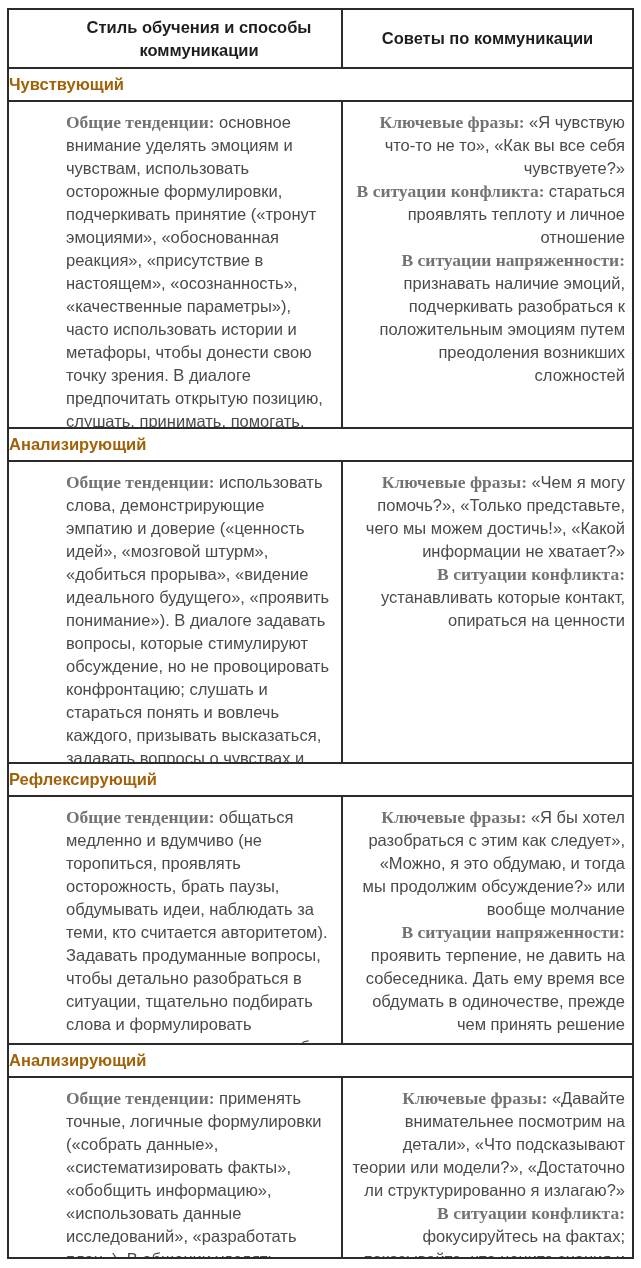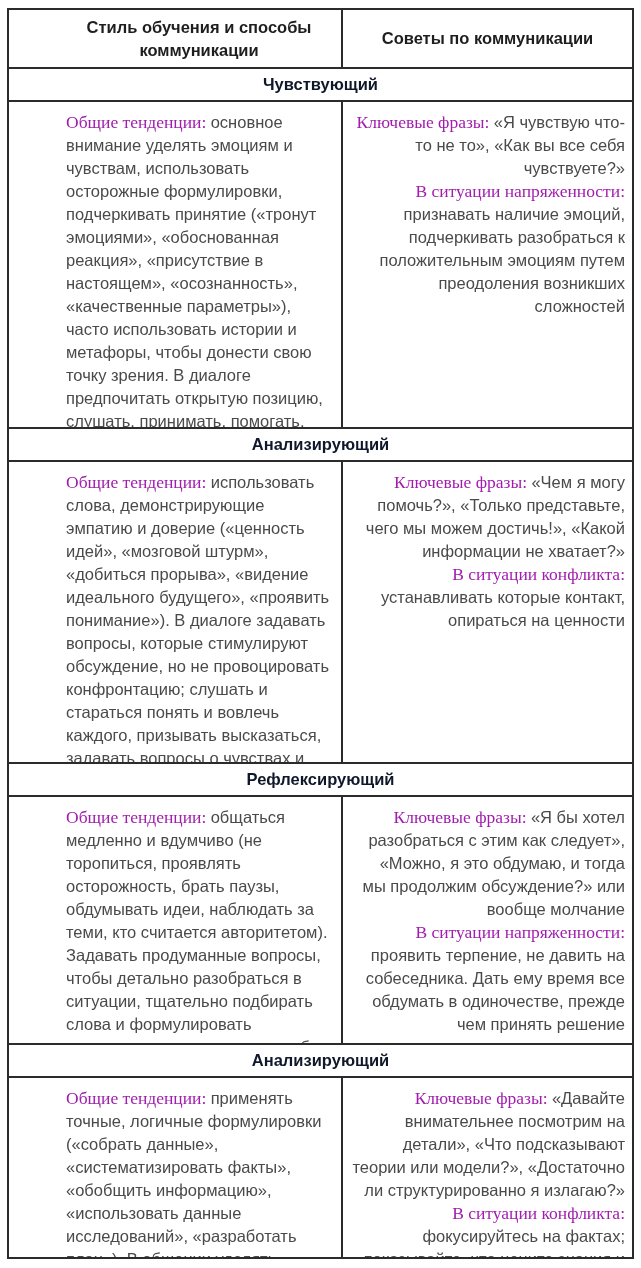--- a/index.html
+++ b/index.html
@@ -51,25 +51,25 @@
     line-height: 23px;
     color: #1e1e1e;
     padding: 0 18px;
   }
 
   
   .titlerow {
     height: 31px;
     display: flex;
     align-items: center;
-    justify-content: center;
+    justify-content: flex-start;
     border-bottom: 2px solid #2b2b2b;
     font-weight: bold;
     font-size: 16.5px;
-    color: #0f172a;
+    color: #a16207;
   }
   .section:not(:first-child) .titlerow {
     border-top: 2px solid #2b2b2b;
   }
 
   
   .bodyrow { overflow: hidden; }
   .sec0 .bodyrow { height: 325px; }
   .sec1 .bodyrow { height: 300px; }
   .sec2 .bodyrow { height: 246px; }
@@ -82,23 +82,23 @@
     color: #4a4a4a;
     overflow: hidden;
   }
   .bodyrow .cell.right { padding-left: 9px; text-align: right; }
   .para {
     margin: 0;
     overflow-wrap: break-word;
   }
   .lead {
     font-family: "Liberation Serif", serif;
-    font-weight: normal;
+    font-weight: bold;
     font-size: 17.5px;
-    color: #a21caf;
+    color: #737373;
   }
 </style>
 </head>
 <body>
 
 <div class="page">
   <div class="table">
 
     <div class="row head">
       <div class="cell left hcell">Стиль обучения и способы коммуникации</div>
@@ -109,20 +109,21 @@
   <div class="section sec0">
     <div class="row titlerow">
       <span>Чувствующий</span>
     </div>
     <div class="row bodyrow">
       <div class="cell left">
               <p class="para"><span class="lead">Общие тенденции: </span><span class="text-run">основное внимание уделять эмоциям и чувствам, использовать осторожные формулировки, подчеркивать принятие («тронут эмоциями», «обоснованная реакция», «присутствие в настоящем», «осознанность», «качественные параметры»), часто использовать истории и метафоры, чтобы донести свою точку зрения. В диалоге предпочитать открытую позицию, слушать, принимать, помогать, вовлекать, сочувствовать</span></p>
             </div>
       <div class="cell right">
               <p class="para"><span class="lead">Ключевые фразы: </span><span class="text-run">«Я чувствую что-то не то», «Как вы все себя чувствуете?»</span></p>
+              <p class="para"><span class="lead">В ситуации конфликта: </span><span class="text-run">стараться проявлять теплоту и личное отношение</span></p>
               <p class="para"><span class="lead">В ситуации напряженности: </span><span class="text-run">признавать наличие эмоций, подчеркивать разобраться к положительным эмоциям путем преодоления возникших сложностей</span></p>
             </div>
     </div>
   </div>
 
   <div class="section sec1">
     <div class="row titlerow">
       <span>Анализирующий</span>
     </div>
     <div class="row bodyrow">

